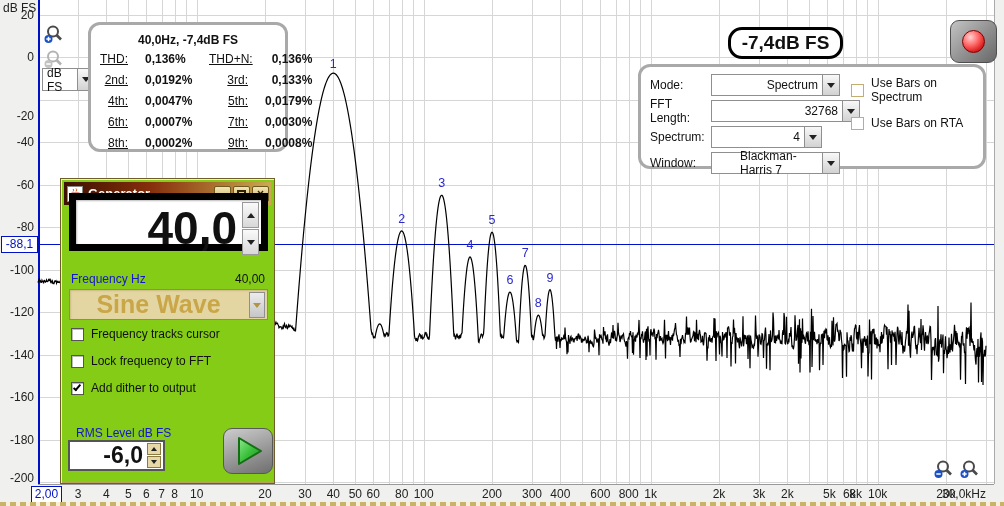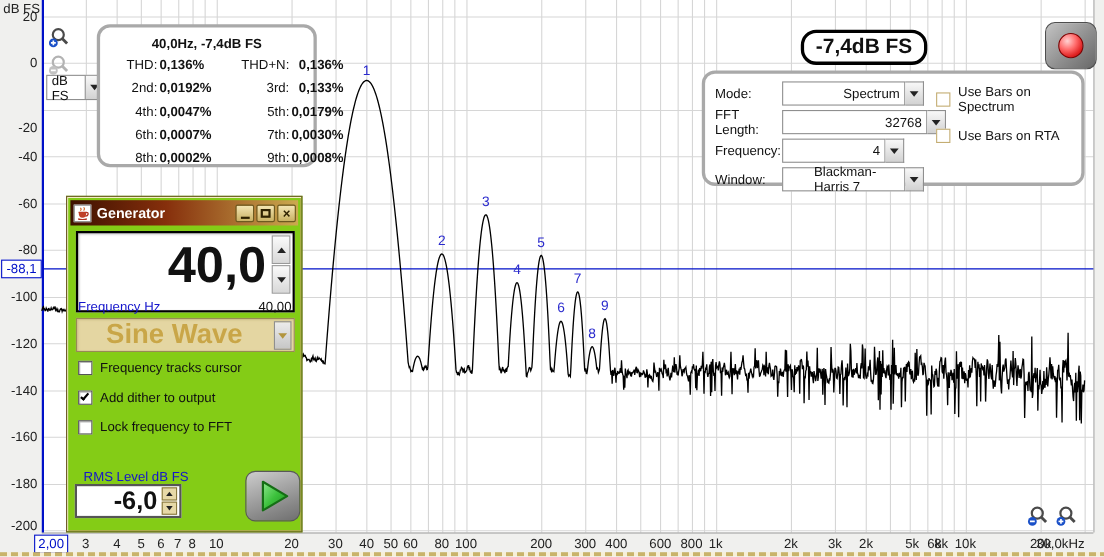--- a/index.html
+++ b/index.html
@@ -30,21 +30,21 @@
   .tri-down{width:0;height:0;border-left:4px solid transparent;border-right:4px solid transparent;border-top:5px solid #222;}
   .tri-up{width:0;height:0;border-left:4px solid transparent;border-right:4px solid transparent;border-bottom:5px solid #222;}
   .tri-down.sm{border-left-width:3px;border-right-width:3px;border-top-width:4px;}
   .tri-up.sm{border-left-width:3px;border-right-width:3px;border-bottom-width:4px;}
   .tri-down.gold{border-top-color:#b2953e;}
 
   
   .thd{position:absolute;left:88px;top:22px;width:200px;height:130px;background:#fff;border:3px solid #a9a9a9;border-radius:12px;padding:6px 6px 0 6px;}
   .thd-title{text-align:center;font-weight:bold;margin:2px 0 6px 0;}
   .thd-grid{display:grid;grid-template-columns:48px 64px 56px 1fr;row-gap:8px;line-height:13px;}
-  .thd-grid .c1,.thd-grid .c3{text-align:right;padding-right:2px;}
+  .thd-grid .c1,.thd-grid .c3{text-align:right;padding-right:17px;text-decoration:underline;}
   .thd-grid .c2{font-weight:bold;text-align:left;}
   .thd-grid .c4{font-weight:bold;text-align:right;padding-right:2px;}
 
   .lvlbox{position:absolute;left:728px;top:27px;width:115px;height:32px;background:#fff;border:3px solid #000000;
           border-radius:14px;text-align:center;line-height:26px;font-size:19px;font-weight:bold;}
 
   .rec{position:absolute;left:950px;top:20px;width:47px;height:43px;border-radius:9px;border:1px solid #4e4e4e;
        background:linear-gradient(135deg,#c4c4c4,#8f8f8f 55%,#686868);display:flex;align-items:center;justify-content:center;cursor:pointer;}
   .rec .dot{width:23px;height:23px;border-radius:50%;border:1px solid #7d0000;
        background:radial-gradient(circle at 35% 30%,#ffd2d2,#ff6a6a 40%,#e02424 70%,#a80000);}
@@ -67,21 +67,21 @@
        border:1px solid #6f5e2c;box-shadow:inset 1px 1px 0 #f6ecca, inset -1px -1px 0 #b7a25c;padding-left:39px;}
   .gen-tb{position:absolute;left:3px;top:3px;right:3px;height:23px;
           background:linear-gradient(90deg,#3d1100 0%,#862f0c 42%,#cbaa4f 100%);
           display:flex;align-items:center;padding:0 2px 0 3px;}
   .gen-ico{width:16px;height:16px;background:#fff;border:1px solid #888;display:flex;align-items:center;justify-content:center;}
   .gen-title{color:#fff;font-weight:bold;font-size:13px;margin-left:5px;flex:1;}
   .wbtn{width:17px;height:16px;margin-left:2px;background:linear-gradient(#f3e5b4,#c9b263);border:1px solid #6d5a20;
         border-radius:2px;display:flex;align-items:center;justify-content:center;color:#2e2200;font-weight:bold;font-size:12px;line-height:12px;cursor:pointer;}
   .minbar{width:8px;height:2px;background:#2e2200;margin-top:8px;}
   .maxbox{width:9px;height:8px;border:2px solid #2e2200;}
-  .gen-freq{position:absolute;left:8px;top:31px;width:199px;height:74px;background:#fff;border:2px solid #000000;
+  .gen-freq{position:absolute;left:8px;top:14px;width:199px;height:58px;background:#fff;border:7px solid #000000;
             box-shadow:inset 1px 1px 2px #bbb;}
   .gen-freq-val{position:absolute;right:24px;top:0;height:58px;line-height:56px;font-size:46px;font-weight:bold;}
   .spin{position:absolute;display:flex;flex-direction:column;}
   .spbtn{background:linear-gradient(#fafafa,#d8d8d8);border:1px solid #999;display:flex;align-items:center;justify-content:center;cursor:pointer;}
   .spin.big{right:2px;top:2px;width:17px;height:53px;}
   .spin.big .spbtn{width:17px;height:26px;}
   .spin.big .spbtn+.spbtn{margin-top:1px;}
   .gen-frow{position:absolute;left:10px;top:93px;right:9px;display:flex;justify-content:space-between;}
   .blue{color:#1515cc;}
   .gen-wave{position:absolute;left:8px;top:110px;width:199px;height:31px;background:#e4d6a2;border:1px solid #97steel;
@@ -315,21 +315,21 @@
         <div class="setrow">
           <span class="setlbl">FFT Length:</span>
           <div class="setfield" style="width: 132px;">
             <span>32768</span>
           </div>
           <div class="setdd">
             <i class="tri-down"></i>
           </div>
         </div>
         <div class="setrow">
-          <span class="setlbl">Frequency:</span>
+          <span class="setlbl">Spectrum:</span>
           <div class="setfield" style="width: 94px;">
             <span>4</span>
           </div>
           <div class="setdd">
             <i class="tri-down"></i>
           </div>
         </div>
         <div class="setrow">
           <span class="setlbl">Window:</span>
           <div class="setfield" style="width: 112px; padding-left: 28px;">
@@ -396,28 +396,28 @@
           <i class="tri-down gold"></i>
         </span>
     </div>
 
     <div class="gencbs" id="gencbs">
         <div class="cbrow">
           <span class="cb dark"></span>
           <span>Frequency tracks cursor</span>
         </div>
         <div class="cbrow">
+          <span class="cb dark"></span>
+          <span>Lock frequency to FFT</span>
+        </div>
+        <div class="cbrow">
           <span class="cb dark checked">
             <i class="mark"></i>
           </span>
           <span>Add dither to output</span>
-        </div>
-        <div class="cbrow">
-          <span class="cb dark"></span>
-          <span>Lock frequency to FFT</span>
         </div>
       </div>
 
     <div class="rmslbl blue">RMS Level dB FS</div>
     <div class="rmsfield">
       <span class="rmsval">-6,0</span>
       <span class="spin small">
         <span class="spbtn">
             <i class="tri-up sm"></i>
           </span>

